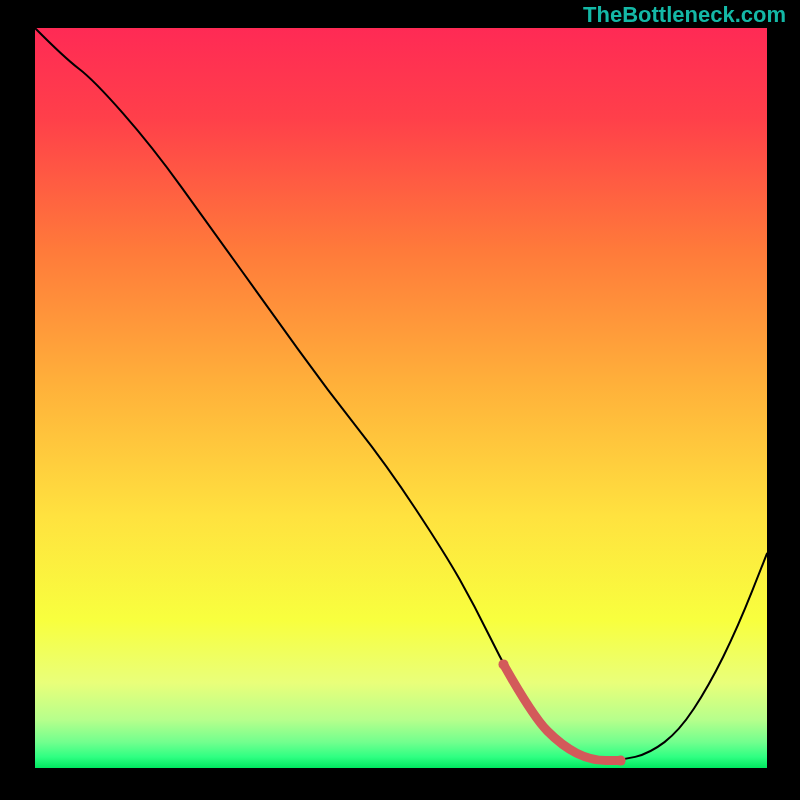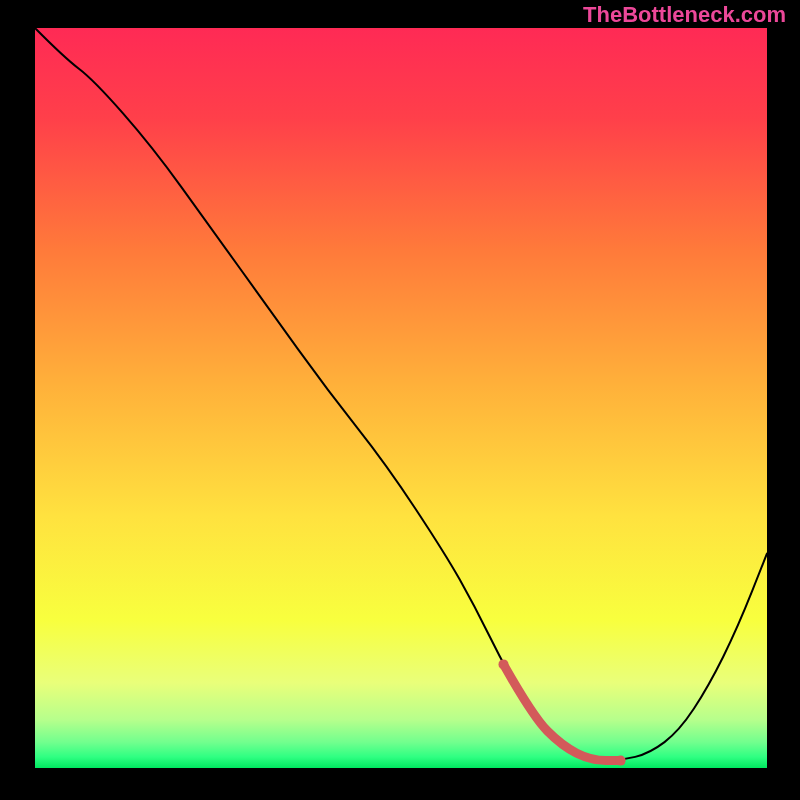--- a/index.html
+++ b/index.html
@@ -19,21 +19,21 @@
     background: #000;
   }
   .plot {
     position: absolute;
     box-sizing: border-box;
   }
   .watermark {
     position: absolute;
     font-family: Arial, Helvetica, sans-serif;
     font-weight: 600;
-    color: #ec4899;
+    color: #14b8a6;
   }
   svg {
     display: block;
   }
 </style>
 </head>
 <body>
 
 <div class="frame">
 

